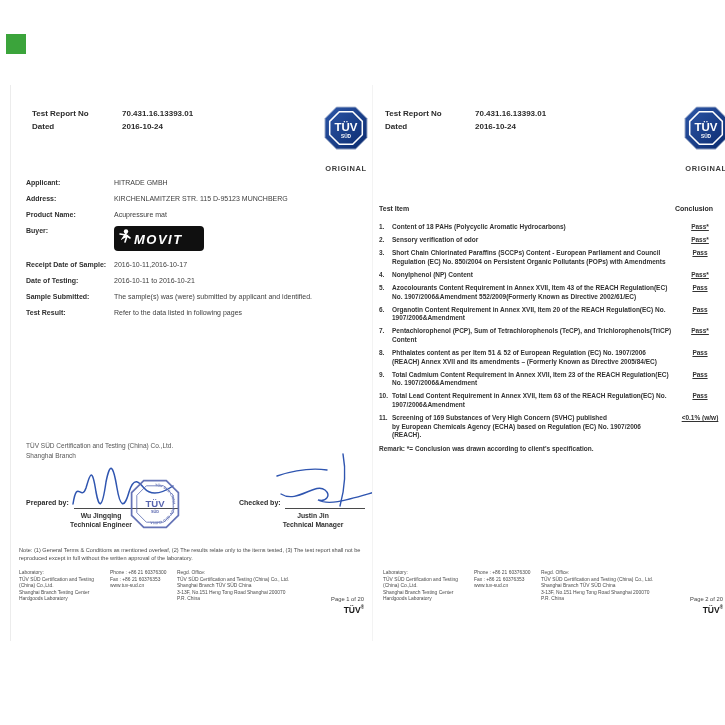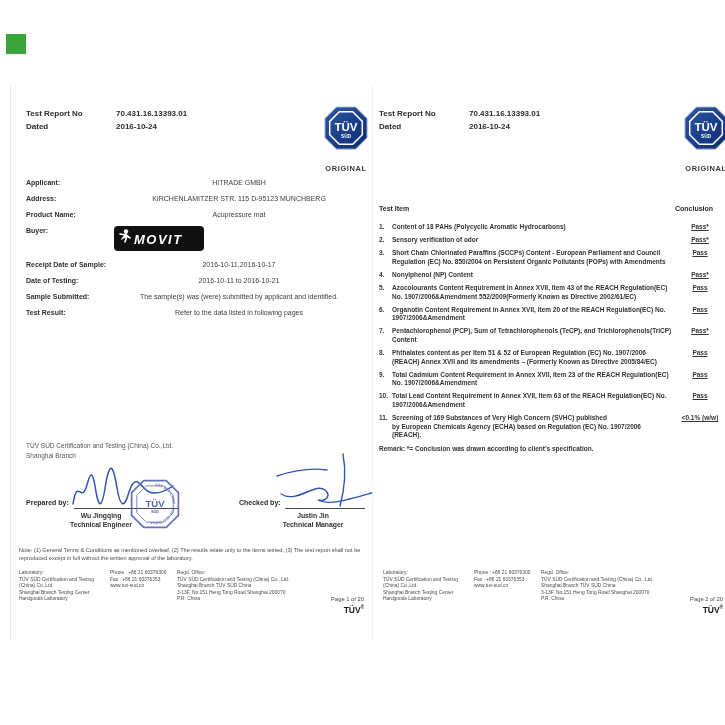--- a/index.html
+++ b/index.html
@@ -7,38 +7,38 @@
               font-family:"Liberation Sans", sans-serif; color:#2b2b2b; }
   .canvas { position:relative; width:725px; height:725px; background:#fff; }
 
   .swatch { position:absolute; left:6px; top:34px; width:20px; height:20px; background:#3ba43b; }
 
   .page { position:absolute; top:85px; height:556px; background:#fff; }
   .page-left  { left:10px;  width:356px; border-left:1px solid #ececec; }
   .page-right { left:372px; width:353px; border-left:1px solid #f3f3f3; }
 
   
-  .rpt-head { position:absolute; top:22px; font-size:8px; font-weight:bold; line-height:13px; }
+  .rpt-head { position:absolute; top:22px; font-size:8px; font-weight:bold; line-height:13px;margin-left:6px; }
   .page-left  .rpt-head { left:15px; }
   .page-right .rpt-head { left:6px; }
   .rpt-row { display:flex; }
   .rpt-row .lbl { width:90px; }
   .rpt-row .val { }
 
   
   .tuv-orig { position:absolute; top:20px; width:58px; text-align:center; }
   .page-left  .tuv-orig { left:306px; }
   .page-right .tuv-orig { left:304px; }
   .tuv-orig svg { display:block; margin:0 auto; }
   .original-lbl { margin-top:11px; font-size:7.5px; font-weight:bold; letter-spacing:.6px; color:#3c3c3c; }
 
   
   .field { position:absolute; left:15px; width:338px; display:flex; font-size:7px; line-height:9px; }
   .field .flbl { flex:0 0 88px; font-weight:bold; color:#2f2f2f; }
-  .field .fval { flex:1; color:#3d3d3d;text-align:center; }
+  .field .fval { flex:1; color:#3d3d3d; }
   .f1{top:93px} .f2{top:109px} .f3{top:125px} .f4{top:141px}
   .f5{top:175px} .f6{top:191px} .f7{top:207px} .f8{top:223px}
   .movit { display:block; }
 
   .company { position:absolute; left:15px; top:356px; font-size:6.5px; line-height:9.5px;
              color:#555; white-space:pre-line; }
 
   
   .sig-label { position:absolute; font-size:7px; font-weight:bold; }
   .sig-line  { position:absolute; border-top:1px solid #4a4a4a; height:0; }

